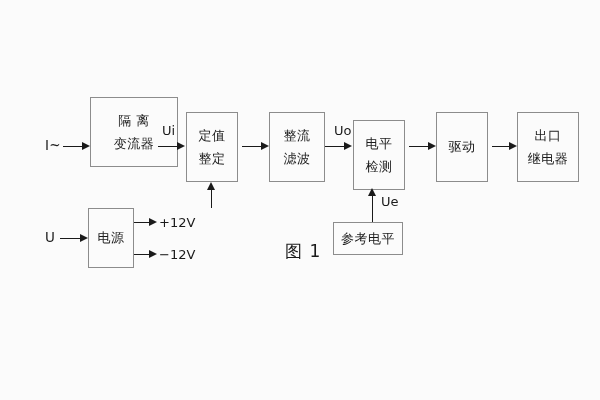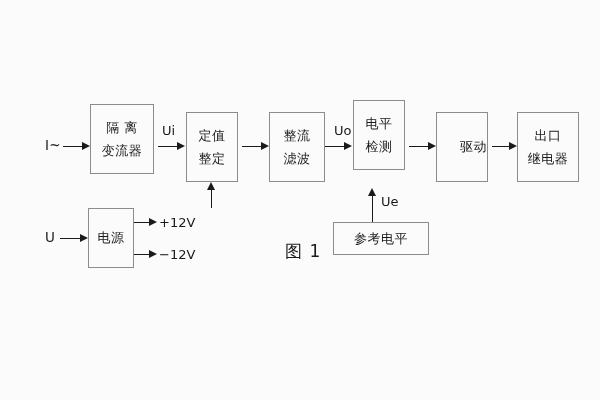--- a/index.html
+++ b/index.html
@@ -86,21 +86,21 @@
 </head>
 <body>
 
 <div id="diagram-canvas">
 
   <div class="lbl port" style="left:45px; top:139px;">I~</div>
 
   <div class="hline" style="left:63px; top:146px; width:20px;"></div>
   <div class="arrow-r" style="left:82px; top:142px;"></div>
 
-  <div class="blk" style="left:90px; top:104px; width:64px; height:70px;">
+  <div class="blk" style="left:90px; top:97px; width:88px; height:70px;">
     <span class="ln">隔 离</span>
     <span class="ln">变流器</span>
   </div>
 
   <div class="lbl sig" style="left:162px; top:124px;">Ui</div>
   <div class="hline" style="left:158px; top:146px; width:20px;"></div>
   <div class="arrow-r" style="left:177px; top:142px;"></div>
 
   <div class="blk" style="left:186px; top:112px; width:52px; height:70px;">
     <span class="ln">定值</span>
@@ -112,29 +112,29 @@
 
   <div class="blk" style="left:269px; top:112px; width:56px; height:70px;">
     <span class="ln">整流</span>
     <span class="ln">滤波</span>
   </div>
 
   <div class="lbl sig" style="left:334px; top:124px;">Uo</div>
   <div class="hline" style="left:325px; top:146px; width:20px;"></div>
   <div class="arrow-r" style="left:344px; top:142px;"></div>
 
-  <div class="blk" style="left:353px; top:100px; width:52px; height:70px;">
+  <div class="blk" style="left:353px; top:120px; width:52px; height:70px;">
     <span class="ln">电平</span>
     <span class="ln">检测</span>
   </div>
 
   <div class="hline" style="left:409px; top:146px; width:20px;"></div>
   <div class="arrow-r" style="left:428px; top:142px;"></div>
 
-  <div class="blk one-line" style="left:436px; top:112px; width:52px; height:70px;align-items:flex-end;">
+  <div class="blk one-line" style="left:436px; top:112px; width:52px; height:70px;">
     <span class="ln">驱动</span>
   </div>
 
   <div class="hline" style="left:492px; top:146px; width:18px;"></div>
   <div class="arrow-r" style="left:509px; top:142px;"></div>
 
   <div class="blk" style="left:517px; top:112px; width:62px; height:70px;justify-content:center;">
     <span class="ln">出口</span>
     <span class="ln">继电器</span>
   </div>
@@ -156,19 +156,19 @@
   <div class="lbl rail" style="left:159px; top:248px;">−12V</div>
 
 
   <div class="vline" style="left:211px; top:189px; height:19px;"></div>
   <div class="arrow-u" style="left:207px; top:182px;"></div>
 
   <div class="lbl sig" style="left:381px; top:195px;">Ue</div>
   <div class="vline" style="left:372px; top:195px; height:27px;"></div>
   <div class="arrow-u" style="left:368px; top:188px;"></div>
 
-  <div class="blk one-line" style="left:333px; top:222px; width:96px; height:33px;">
+  <div class="blk one-line" style="left:333px; top:222px; width:70px; height:33px;">
     <span class="ln">参考电平</span>
   </div>
 
   <div class="lbl cap" style="left:285px; top:243px;">图 1</div>
 
 </div>
 
 </body></html>

